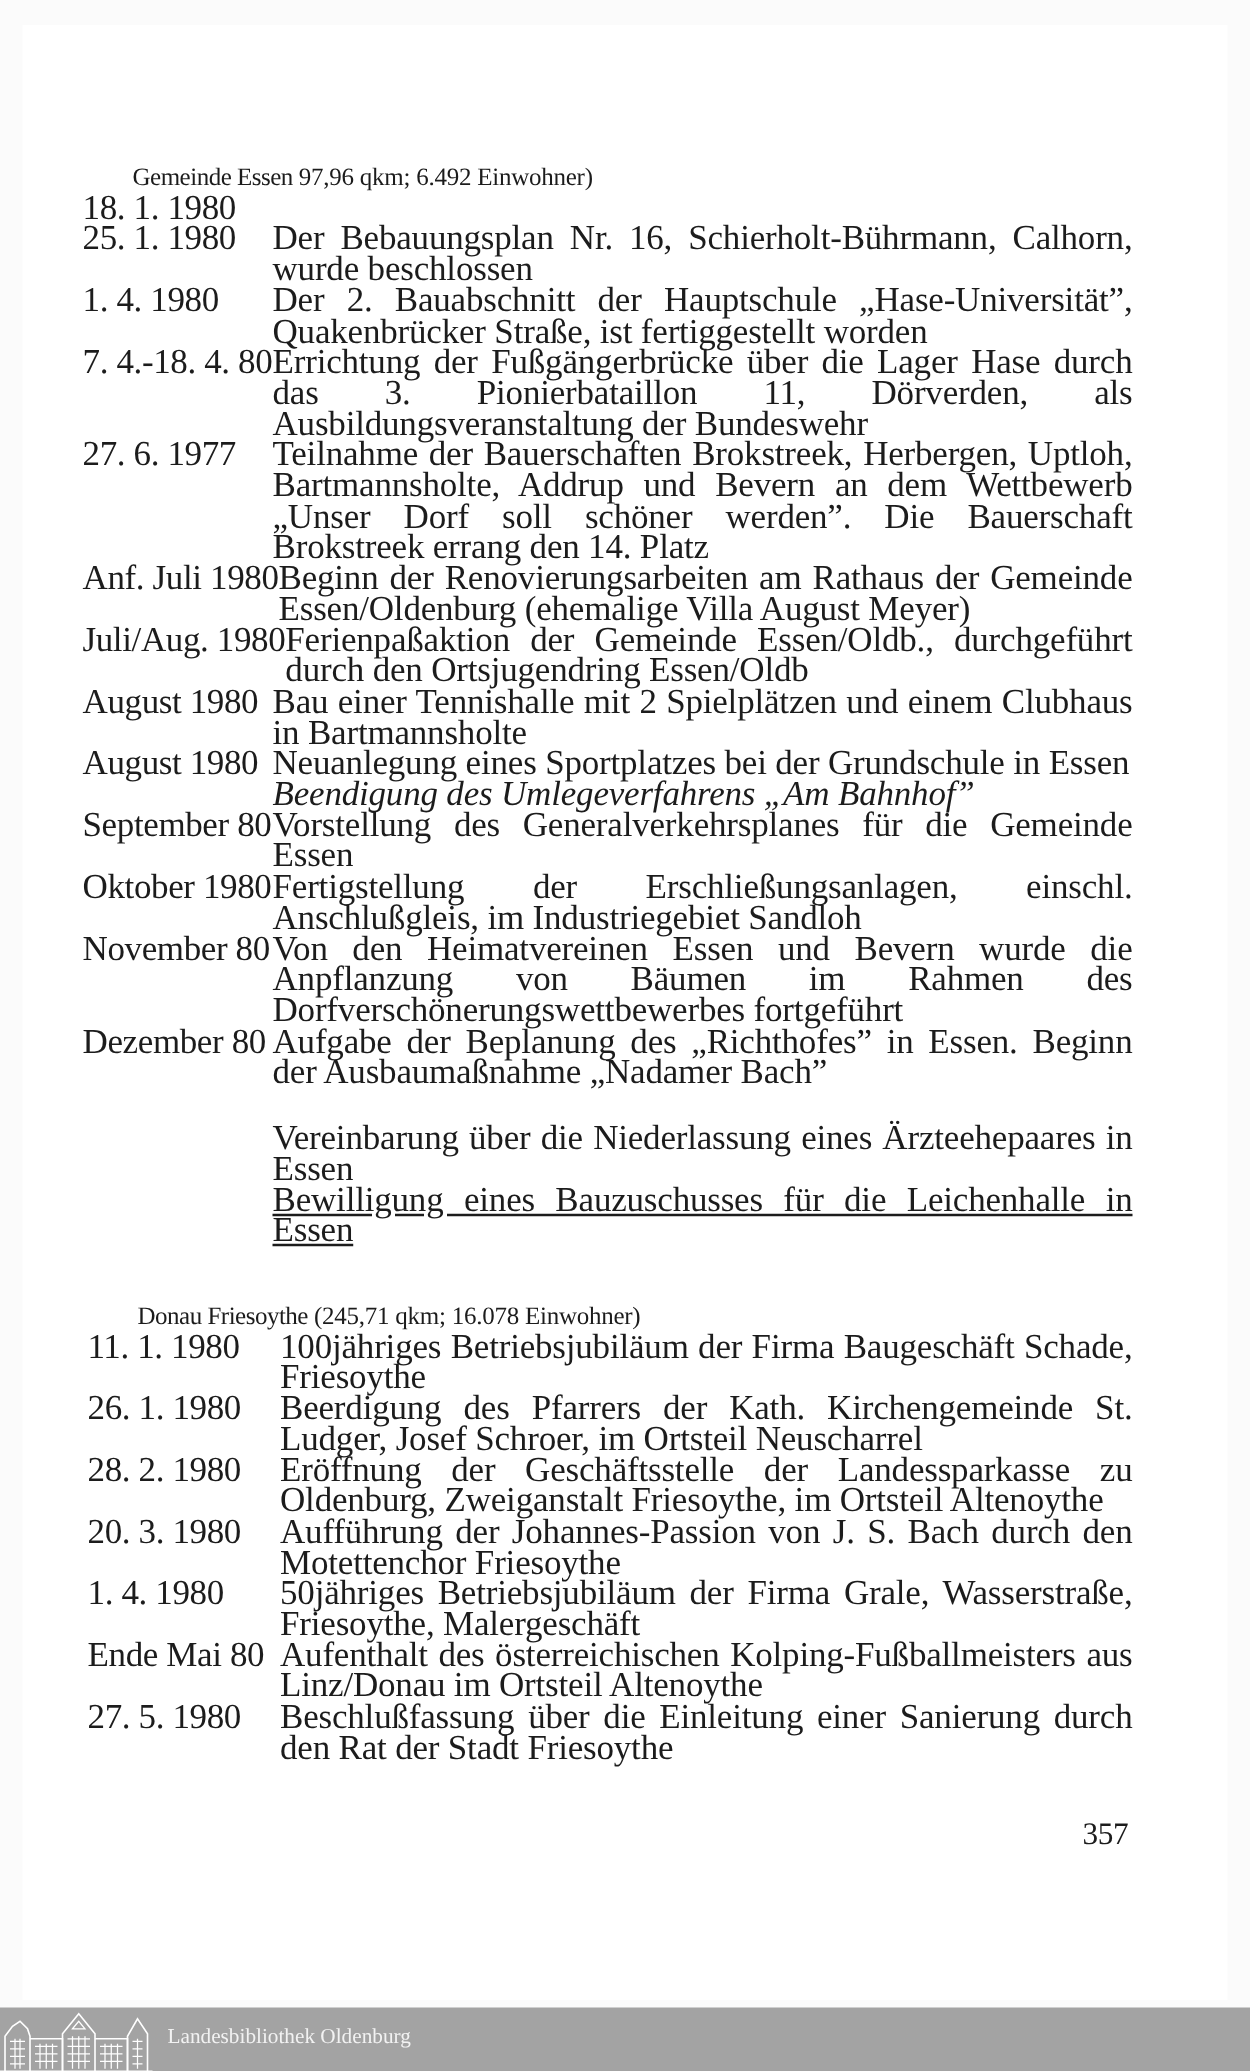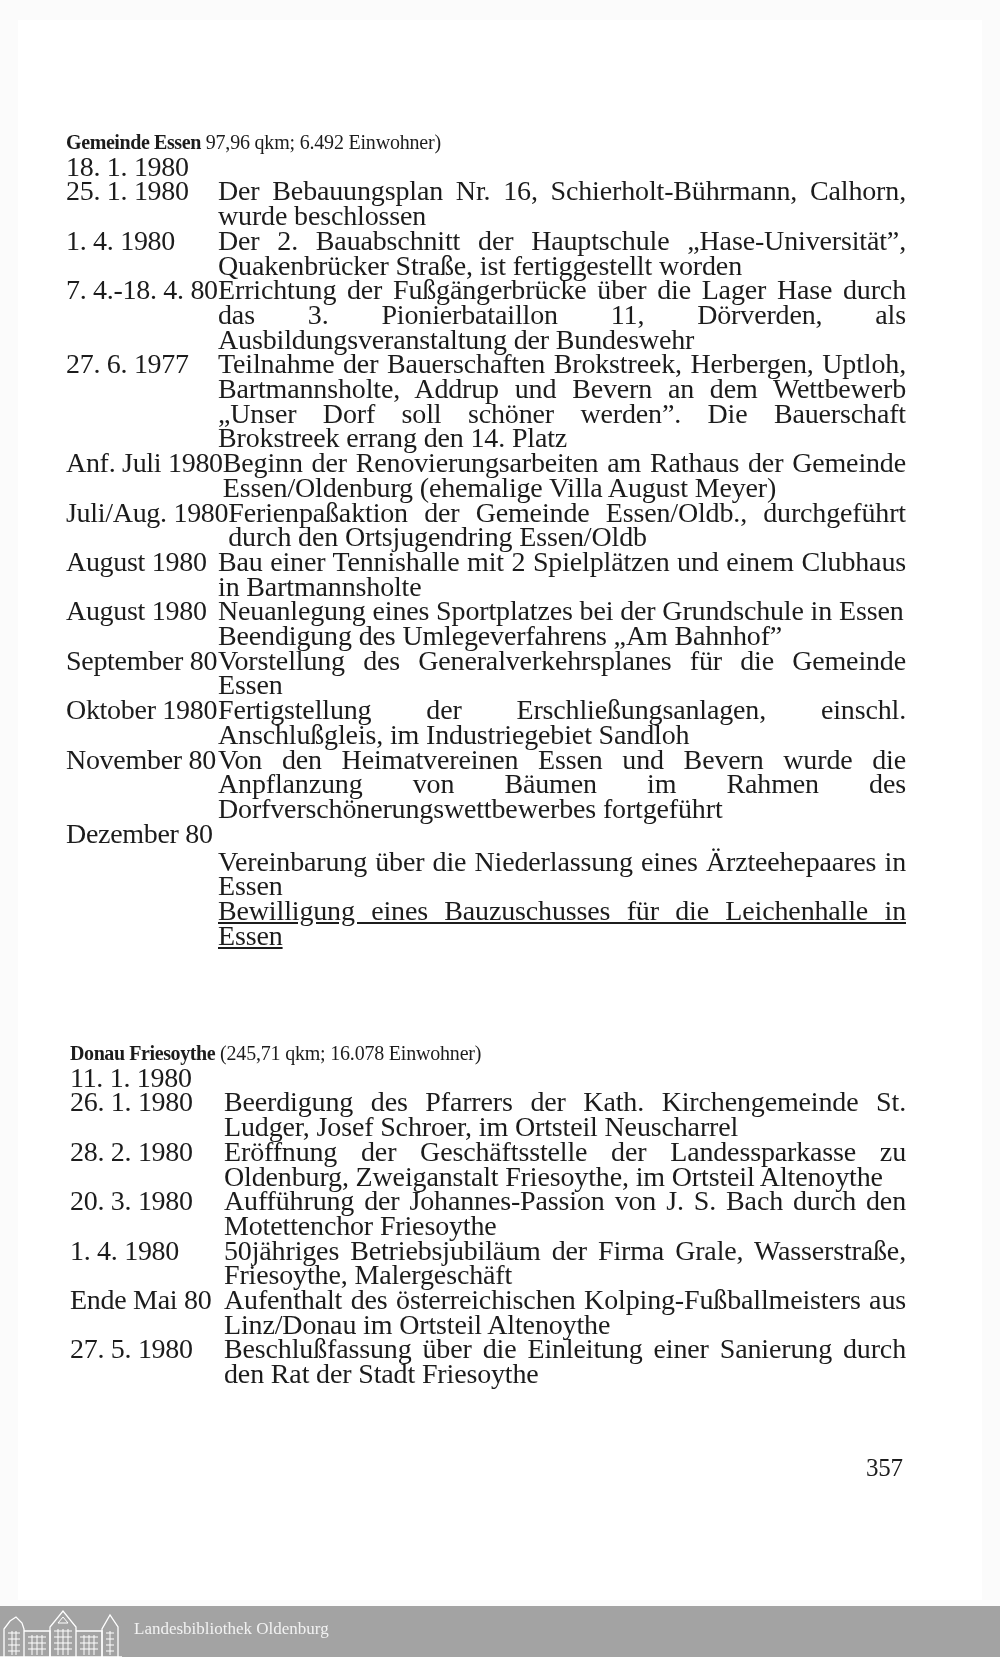--- a/index.html
+++ b/index.html
@@ -12,21 +12,21 @@
   .page {
     position: absolute; left: 18px; top: 20px; width: 964px; height: 1580px;
     background: #ffffff;
   }
   .section { position: absolute; }
   .sec-essen { left: 66px; top: 130px; width: 840px; }
   .sec-fries { left: 70px; top: 1041px; width: 836px; }
   .sec-title {
     font-size: 20px; line-height: 24.7px; letter-spacing: -0.2px;
   }
-  .sec-title b { font-weight: bold; letter-spacing: -0.4px; }
+  .sec-title b { font-weight: normal; letter-spacing: -0.4px; margin-left: 40px; }
   .entry { display: flex; font-size: 28px; line-height: 24.7px; }
   .entry .date { flex: 0 0 152px; white-space: nowrap; letter-spacing: -0.3px; }
   .entry .desc { flex: 1; text-align: justify; letter-spacing: -0.15px; }
   .entry .desc .line { display: block; }
   .sec-fries .entry .date { flex-basis: 154px; }
   .page-number {
     position: absolute; left: 866px; top: 1454px;
     font-size: 25px; letter-spacing: -0.3px;
   }
   .footer {
@@ -90,21 +90,21 @@
       <div class="entry">
         <div class="date">August 1980</div>
         <div class="desc">
           <span class="line">Bau einer Tennishalle mit 2 Spielplätzen und einem Clubhaus in Bartmannsholte</span>
         </div>
       </div>
       <div class="entry">
         <div class="date">August 1980</div>
         <div class="desc">
           <span class="line">Neuanlegung eines Sportplatzes bei der Grundschule in Essen</span>
-          <span class="line" style="text-align: justify;">Beendigung des Umlegeverfahrens „Am Bahnhof”</span>
+          <span class="line" style="text-align: justify; font-style: italic;">Beendigung des Umlegeverfahrens „Am Bahnhof”</span>
         </div>
       </div>
       <div class="entry">
         <div class="date">September 80</div>
         <div class="desc">
           <span class="line">Vorstellung des Generalverkehrsplanes für die Gemeinde Essen</span>
         </div>
       </div>
       <div class="entry">
         <div class="date">Oktober 1980</div>
@@ -114,32 +114,36 @@
       </div>
       <div class="entry">
         <div class="date">November 80</div>
         <div class="desc">
           <span class="line">Von den Heimatvereinen Essen und Bevern wurde die Anpflanzung von Bäumen im Rahmen des Dorfverschönerungswettbewerbes fortgeführt</span>
         </div>
       </div>
       <div class="entry">
         <div class="date">Dezember 80</div>
         <div class="desc">
+          <span class="line">Aufgabe der Beplanung des „Richthofes” in Essen. Beginn der Ausbaumaßnahme „Nadamer Bach”</span>
           <span class="line" style="text-align: justify; margin-top: 28px;">Vereinbarung über die Niederlassung eines Ärzteehepaares in Essen</span>
           <span class="line" style="text-align: justify; text-decoration: underline;">Bewilligung eines Bauzuschusses für die Leichenhalle in Essen</span>
         </div>
       </div>
     </div>
 </div>
 
 <div class="section sec-fries">
   <div class="sec-title"><b>Donau Friesoythe</b><span> (245,71 qkm; 16.078 Einwohner)</span></div>
   <div class="entries">
       <div class="entry">
         <div class="date">11. 1. 1980</div>
+        <div class="desc">
+          <span class="line">100jähriges Betriebsjubiläum der Firma Baugeschäft Schade, Friesoythe</span>
+        </div>
       </div>
       <div class="entry">
         <div class="date">26. 1. 1980</div>
         <div class="desc">
           <span class="line">Beerdigung des Pfarrers der Kath. Kirchengemeinde St. Ludger, Josef Schroer, im Ortsteil Neuscharrel</span>
         </div>
       </div>
       <div class="entry">
         <div class="date">28. 2. 1980</div>
         <div class="desc">

